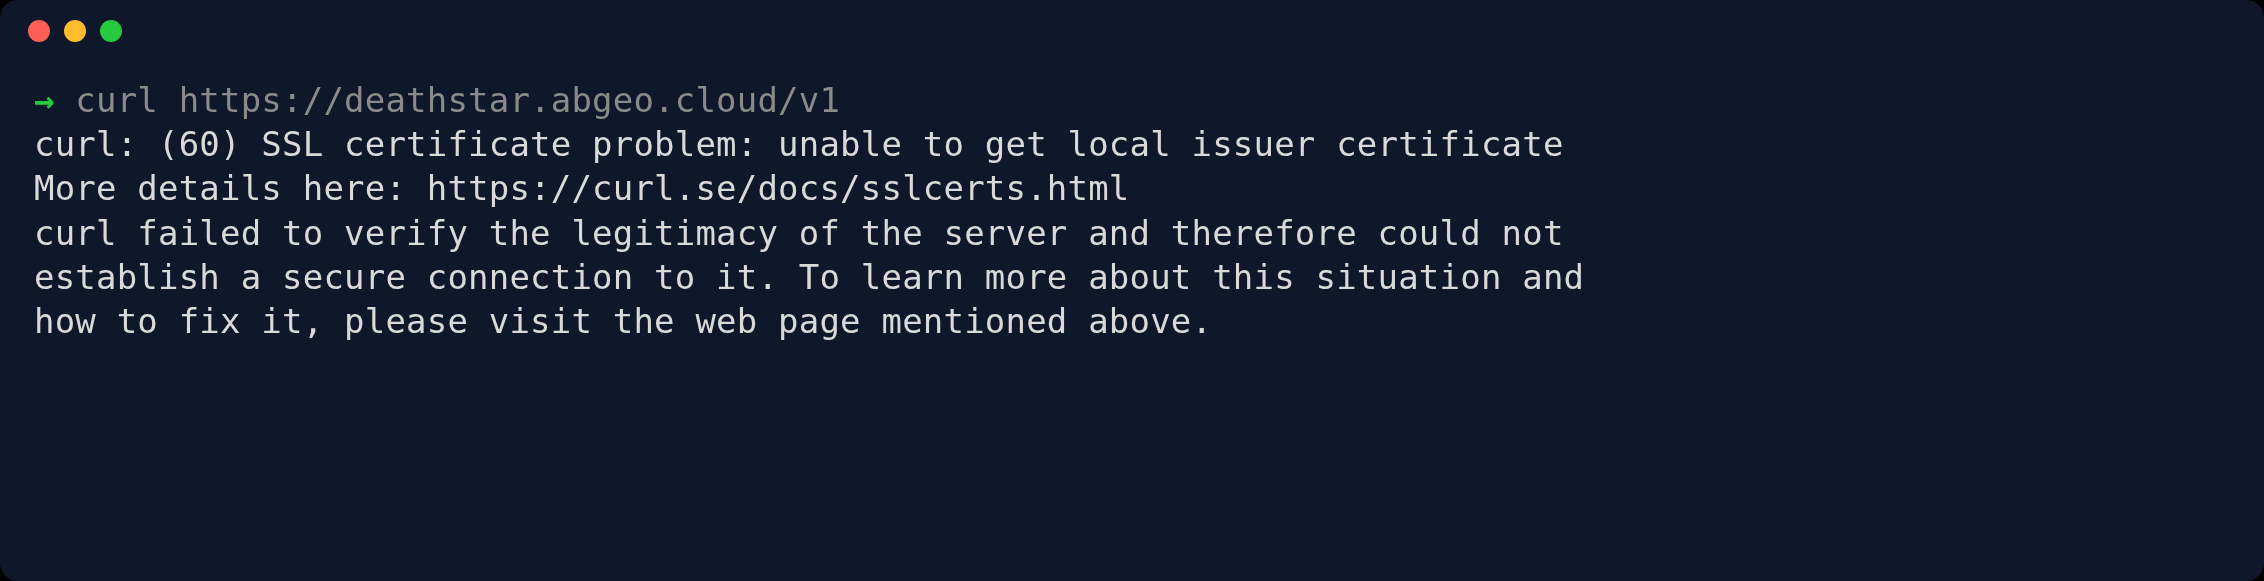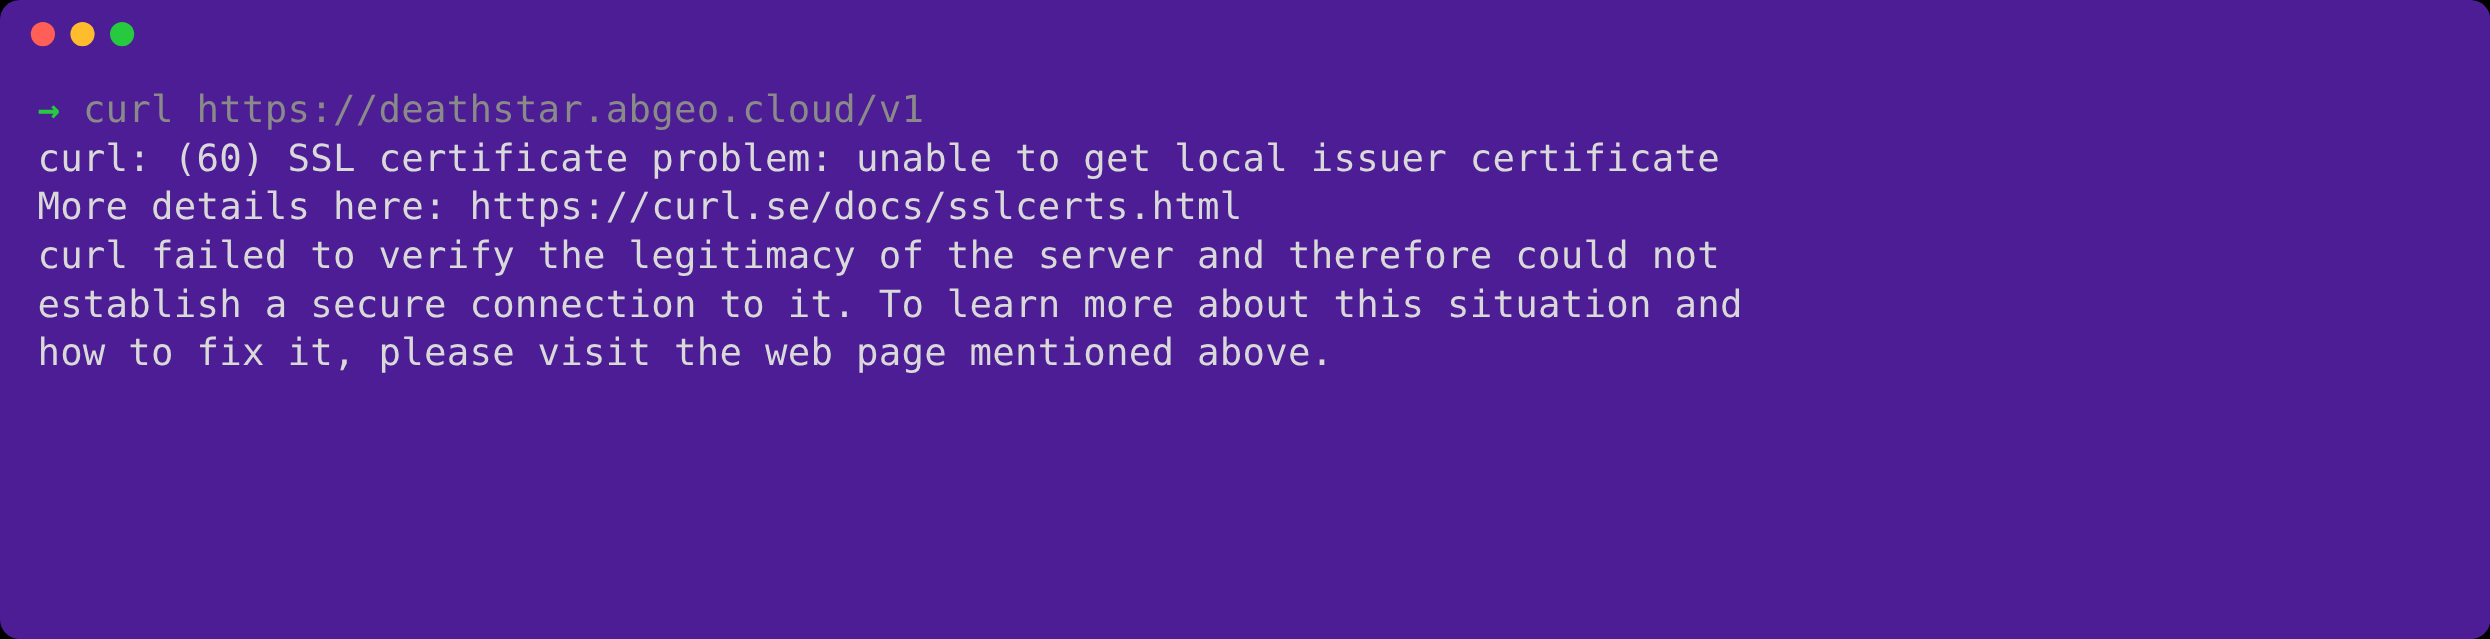--- a/index.html
+++ b/index.html
@@ -12,21 +12,21 @@
     width: 2264px;
     height: 581px;
     display: flex;
     align-items: center;
     justify-content: center;
     font-family: ui-monospace, "SF Mono", "Menlo", "Consolas", monospace;
   }
   .terminal-window {
     width: 2264px;
     height: 581px;
-    background: #4c1d95;
+    background: #0f172a;
     border-radius: 18px;
     overflow: hidden;
     display: flex;
     flex-direction: column;
   }
   .titlebar {
     height: 50px;
     display: flex;
     align-items: center;
     padding-left: 28px;

